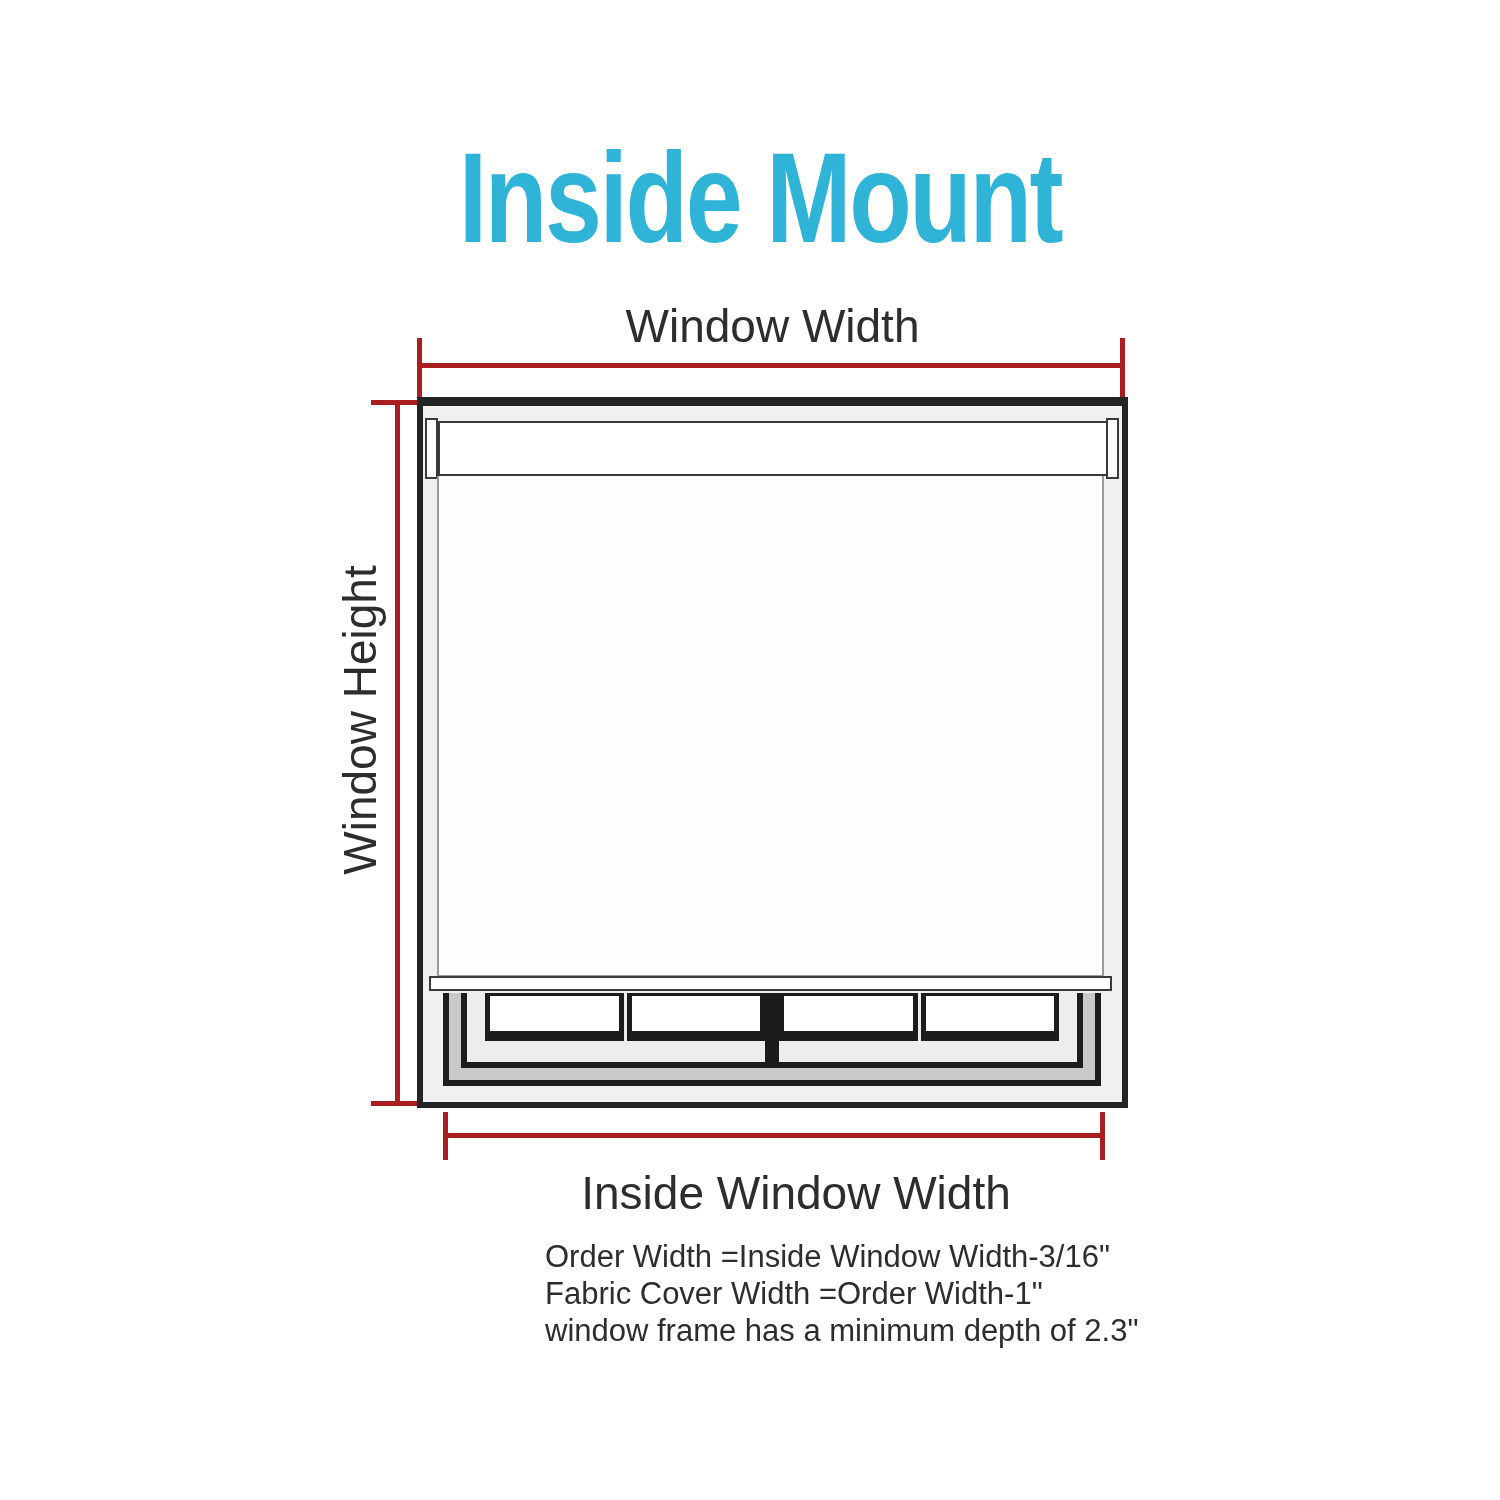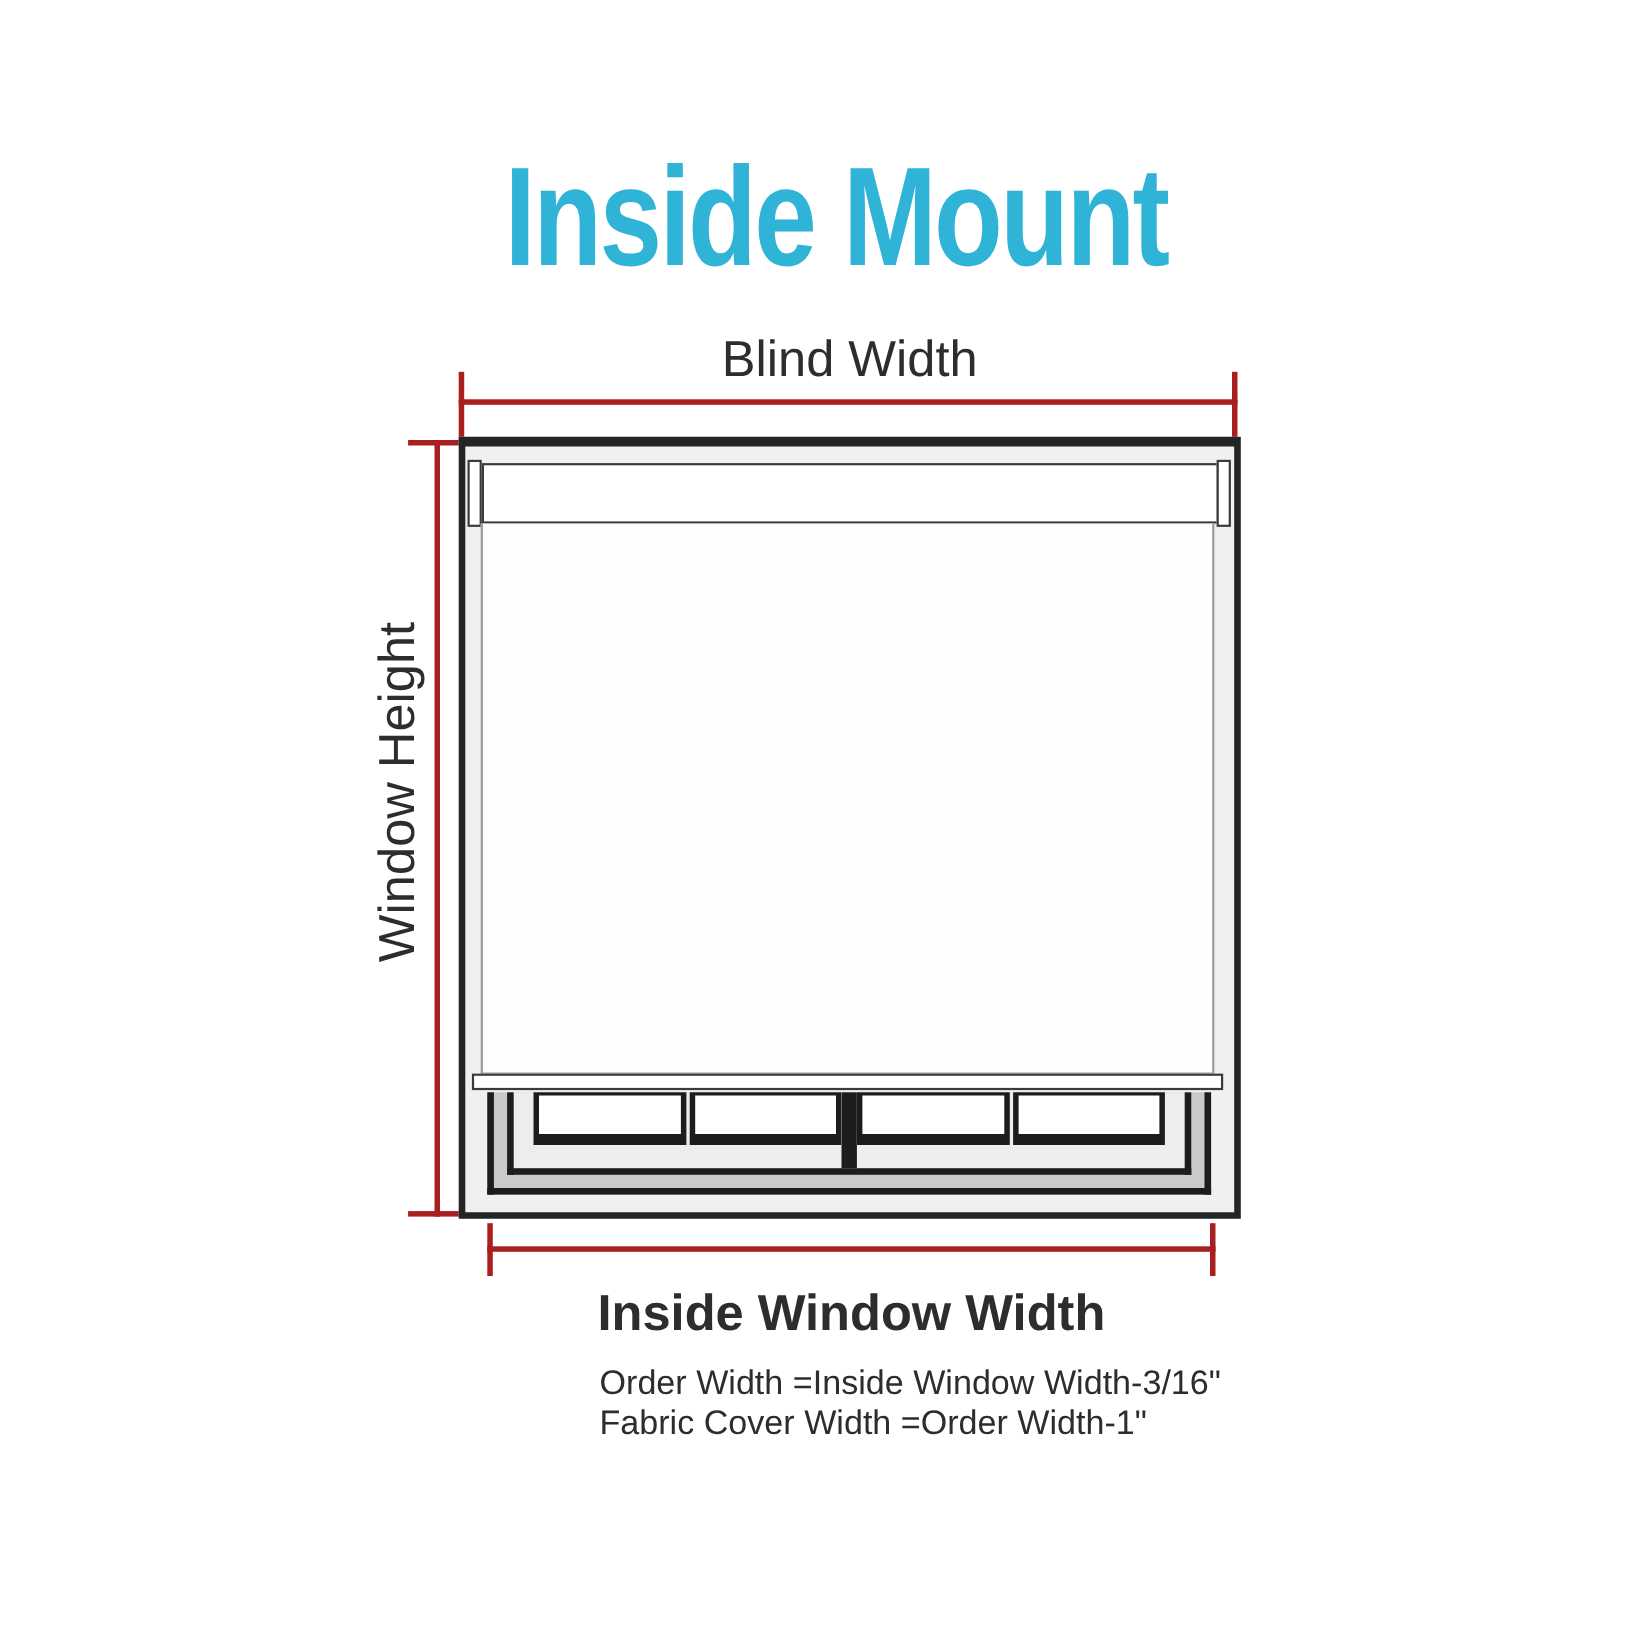--- a/index.html
+++ b/index.html
@@ -75,21 +75,21 @@
   .notes{left:545px;top:1238px;font-size:31px;line-height:37px;color:var(--label-text,#2d2d2d);}
   .note-line{white-space:nowrap;}
 </style>
 </head>
 <body>
 
 <div class="canvas">
 
   <div class="abs page-title">Inside Mount</div>
 
-  <div class="abs dim-label" style="left:417px;top:299px;width:711px;">Blind Width</div>
+  <div class="abs dim-label" style="left:417px;top:299px;width:711px;">Window Width</div>
   <div class="abs dim" style="left:417px;top:363px;width:708px;height:5px;"></div>
   <div class="abs dim" style="left:417px;top:338px;width:5px;height:62px;"></div>
   <div class="abs dim" style="left:1120px;top:338px;width:5px;height:62px;"></div>
 
   <div class="abs dim-label v-label">Window Height</div>
   <div class="abs dim" style="left:395px;top:400px;width:5px;height:706px;"></div>
   <div class="abs dim" style="left:371px;top:400px;width:49px;height:5px;"></div>
   <div class="abs dim" style="left:371px;top:1101px;width:49px;height:5px;"></div>
 
   <div class="abs window-frame">
@@ -114,20 +114,21 @@
 
   <div class="abs header-bar"></div>
   <div class="abs bracket" style="left:425px;"></div>
   <div class="abs bracket" style="left:1106px;"></div>
   <div class="abs fabric"></div>
   <div class="abs hem-bar"></div>
 
   <div class="abs dim" style="left:443px;top:1112px;width:5px;height:48px;"></div>
   <div class="abs dim" style="left:1100px;top:1112px;width:5px;height:48px;"></div>
   <div class="abs dim" style="left:443px;top:1133px;width:662px;height:5px;"></div>
-  <div class="abs dim-label" style="left:443px;top:1166px;width:662px;font-weight:bold;">Inside Window Width</div>
+  <div class="abs dim-label" style="left:465px;top:1166px;width:662px;">Inside Window Width</div>
 
   <div class="abs notes">
     <div class="note-line">Order Width =Inside Window Width-3/16"</div>
     <div class="note-line">Fabric Cover Width =Order Width-1"</div>
+    <div class="note-line">window frame has a minimum depth of 2.3"</div>
   </div>
 
 </div>
 
 </body></html>

